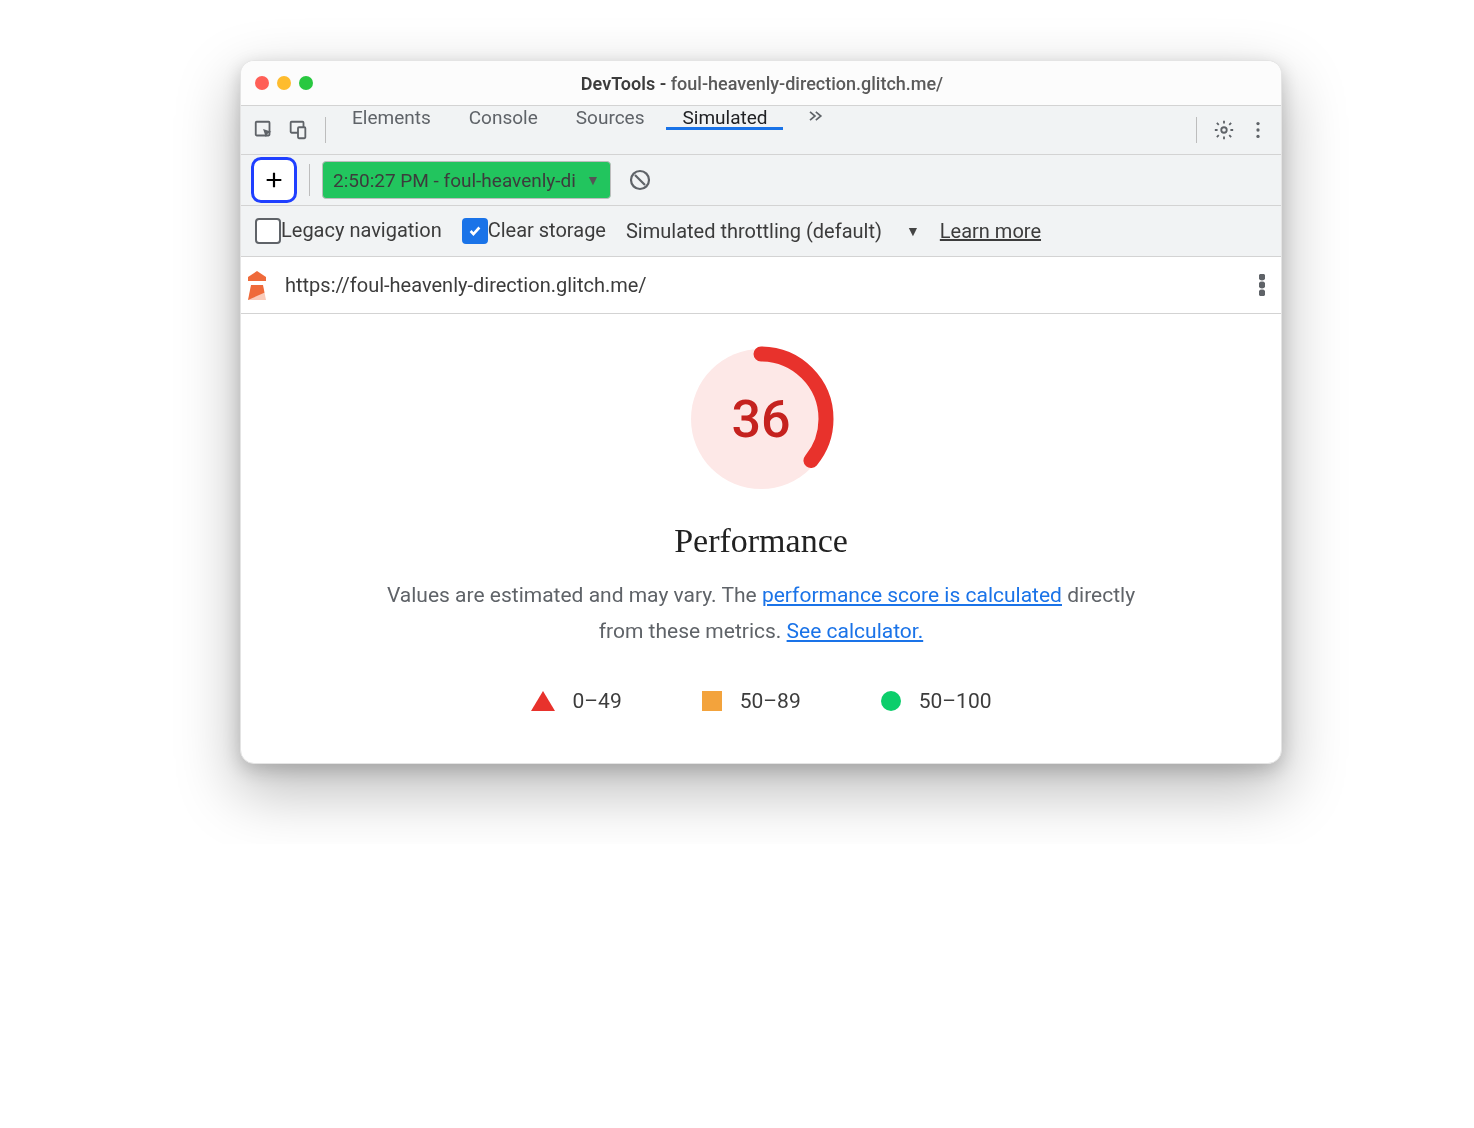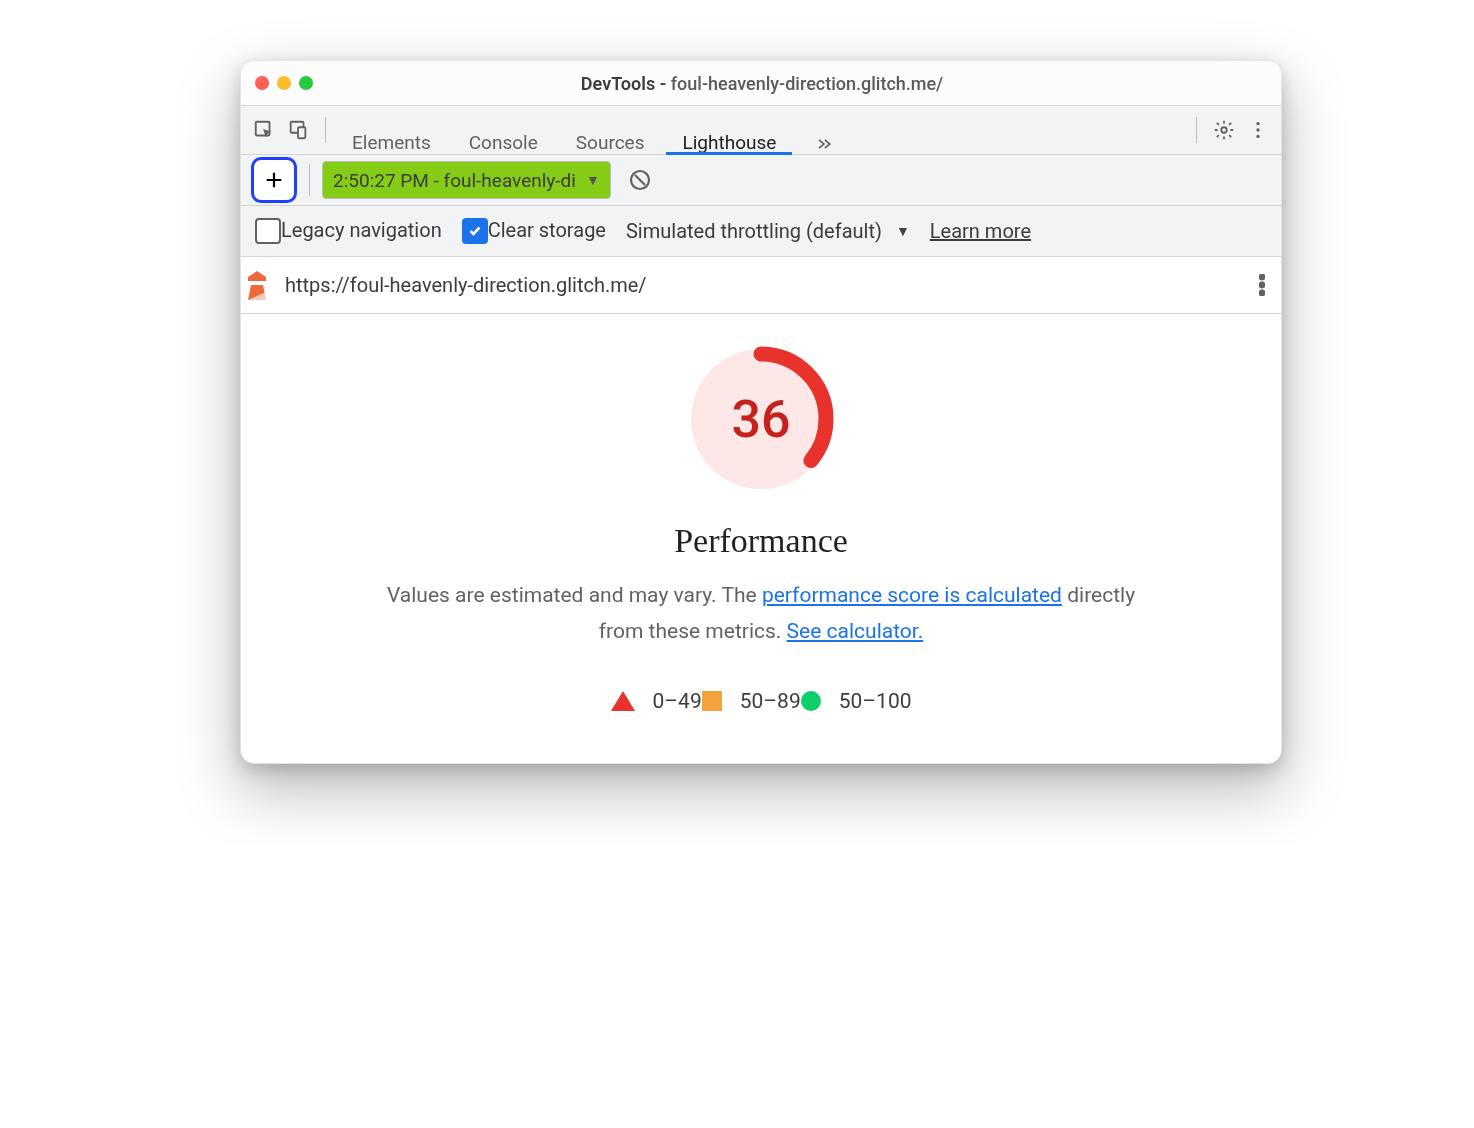--- a/index.html
+++ b/index.html
@@ -48,21 +48,21 @@
   
   .toolbar{
     display:flex;align-items:center;height:48px;
     border-bottom:1px solid var(--border);
     background:var(--bg);
     padding:0 6px;
   }
   .iconbtn{width:34px;height:34px;display:flex;align-items:center;justify-content:center;color:#5f6368;border-radius:4px;}
   .iconbtn svg{width:22px;height:22px;stroke:#5f6368;stroke-width:2;fill:none;}
   .vdiv{width:1px;height:26px;background:var(--border-dark);margin:0 10px;}
-  .tabs{display:flex;align-items:flex-end;height:100%;gap:6px;}
+  .tabs{display:flex;align-items:flex-start;height:100%;gap:6px;}
   .tab{display:flex;align-items:center;padding:0 16px;font-size:19px;color:var(--text-dim);cursor:pointer;position:relative;}
   .tab.active{color:var(--text);}
   .tab.active::after{content:"";position:absolute;left:0;right:0;bottom:-1px;height:3px;background:var(--tab-active);}
   .toolbar .spacer{flex:1;}
   .chev svg{width:20px;height:20px;stroke:#5f6368;stroke-width:2;fill:none;}
 
   
   .subbar{
     display:flex;align-items:center;height:50px;
     border-bottom:1px solid var(--border);
@@ -71,39 +71,39 @@
   }
   .plusbtn{
     width:40px;height:40px;border:3px solid #1f3fff;border-radius:10px;
     display:flex;align-items:center;justify-content:center;background:#fff;
   }
   .plusbtn svg{width:22px;height:22px;stroke:#000;stroke-width:2.4;fill:none;}
   .thinv{width:1px;height:32px;background:var(--border-dark);}
   .dropdown{
     height:36px;display:flex;align-items:center;gap:10px;
     padding:0 10px;border:1px solid var(--border-dark);border-radius:4px;
-    font-size:19px;color:#3c3c3c;background:#84cc16;
+    font-size:19px;color:#3c3c3c;background:#22c55e;
     max-width:320px;
   }
   .dropdown .lbl{white-space:nowrap;overflow:hidden;text-overflow:clip;}
   .dropdown .caret{font-size:14px;color:#555;}
   .clearbtn svg{width:24px;height:24px;stroke:#5f6368;stroke-width:2.2;fill:none;}
 
   
   .optbar{
     display:flex;align-items:center;height:50px;gap:20px;
     border-bottom:1px solid var(--border);
     background:var(--bg);
     padding:0 14px;font-size:20px;color:#3c3c3c;
   }
   .ck{display:flex;align-items:flex-start;}
   .ckbox{width:22px;height:22px;border:2px solid #5f6368;border-radius:4px;background:#fff;display:flex;align-items:center;justify-content:center;}
   .ckbox.checked{background:#1a73e8;border-color:#1a73e8;}
   .ckbox.checked svg{width:14px;height:14px;stroke:#fff;stroke-width:3;fill:none;}
-  .optbar .dd{display:flex;align-items:center;gap:0;}
+  .optbar .dd{display:flex;align-items:center;gap:10px;}
   .optbar .dd .carv{font-size:14px;color:#444;}
   .optbar .lm{text-decoration:underline;}
 
   
   .urlbar{
     display:flex;align-items:center;height:56px;
     border-bottom:1px solid var(--border);
     padding:0 2px;gap:14px;font-size:20px;color:#3c3c3c;background:#fff;
   }
   .lh-icon{width:28px;height:30px;}
@@ -114,21 +114,21 @@
   .report{padding:30px 40px 50px;text-align:center;}
   .gauge-wrap{display:inline-block;position:relative;width:150px;height:150px;}
   .gauge-wrap svg{width:150px;height:150px;transform:rotate(-90deg);}
   .gauge-bg{fill:var(--red-fill);}
   .gauge-arc{fill:none;stroke:var(--red);stroke-width:12;stroke-linecap:round;}
   .gauge-val{position:absolute;inset:0;display:flex;align-items:center;justify-content:center;font-size:52px;font-weight:500;color:#c5221f;}
   .report h1{font-size:34px;font-weight:500;margin:24px 0 18px;color:#212121;font-family:Liberation Serif, serif;}
   .desc{font-size:21px;color:#5f6368;line-height:1.7;max-width:780px;margin:0 auto;}
   .desc a{color:var(--link);text-decoration:underline;}
 
-  .legend{display:flex;justify-content:center;margin-top:40px;font-size:21px;color:#3c3c3c;}
+  .legend{display:flex;justify-content:center;gap:80px;margin-top:40px;font-size:21px;color:#3c3c3c;}
   .legend .item{display:flex;align-items:center;gap:18px;}
   .tri{width:0;height:0;border-left:12px solid transparent;border-right:12px solid transparent;border-bottom:20px solid var(--red);}
   .sq{width:20px;height:20px;background:var(--orange);}
   .circ{width:20px;height:20px;border-radius:50%;background:#0cce6b;}
 </style>
 </head>
 <body>
 
 <div class="window">
 
@@ -155,21 +155,21 @@
       <svg viewBox="0 0 24 24">
           <rect x="4" y="3" width="14" height="12" rx="1"></rect>
           <rect x="12" y="9" width="8" height="12" rx="1" fill="#f1f3f4"></rect>
         </svg>
     </div>
     <div class="vdiv"></div>
     <div class="tabs">
       <div class="tab">Elements</div>
       <div class="tab">Console</div>
       <div class="tab">Sources</div>
-      <div class="tab active">Lighthouse</div>
+      <div class="tab active">Simulated</div>
       <div class="tab chev">
         <svg viewBox="0 0 24 24">
             <path d="M6 7l6 5-6 5M13 7l6 5-6 5"></path>
           </svg>
       </div>
     </div>
     <div class="spacer"></div>
     <div class="vdiv"></div>
     <div class="iconbtn">
       <svg viewBox="0 0 24 24">

